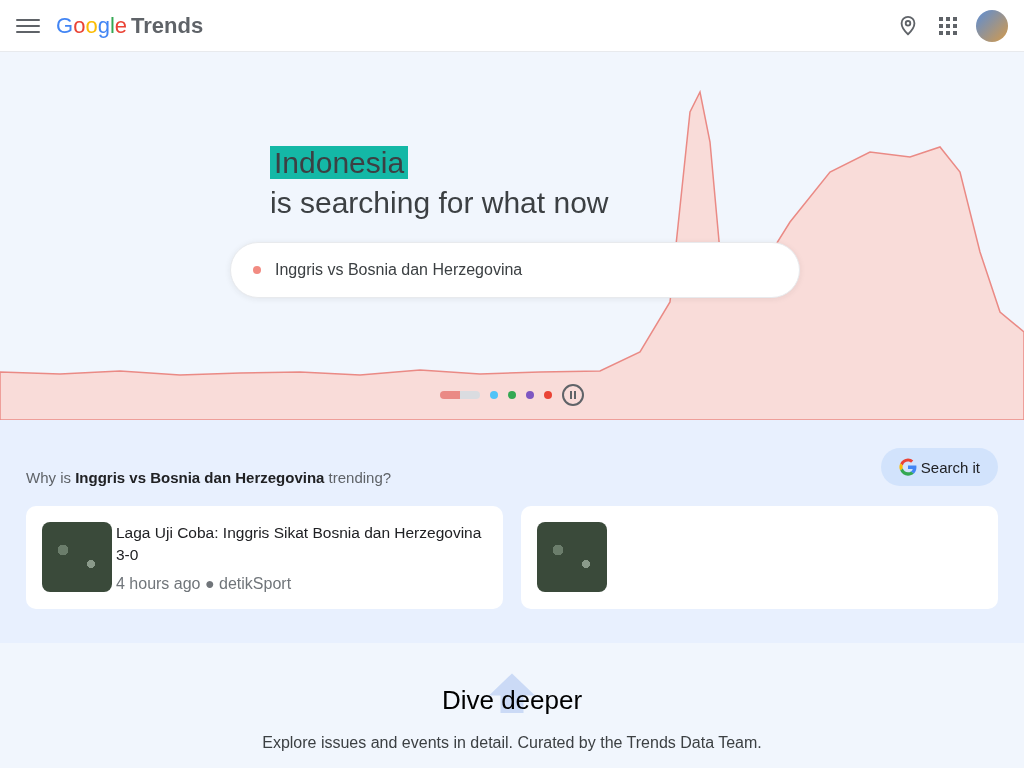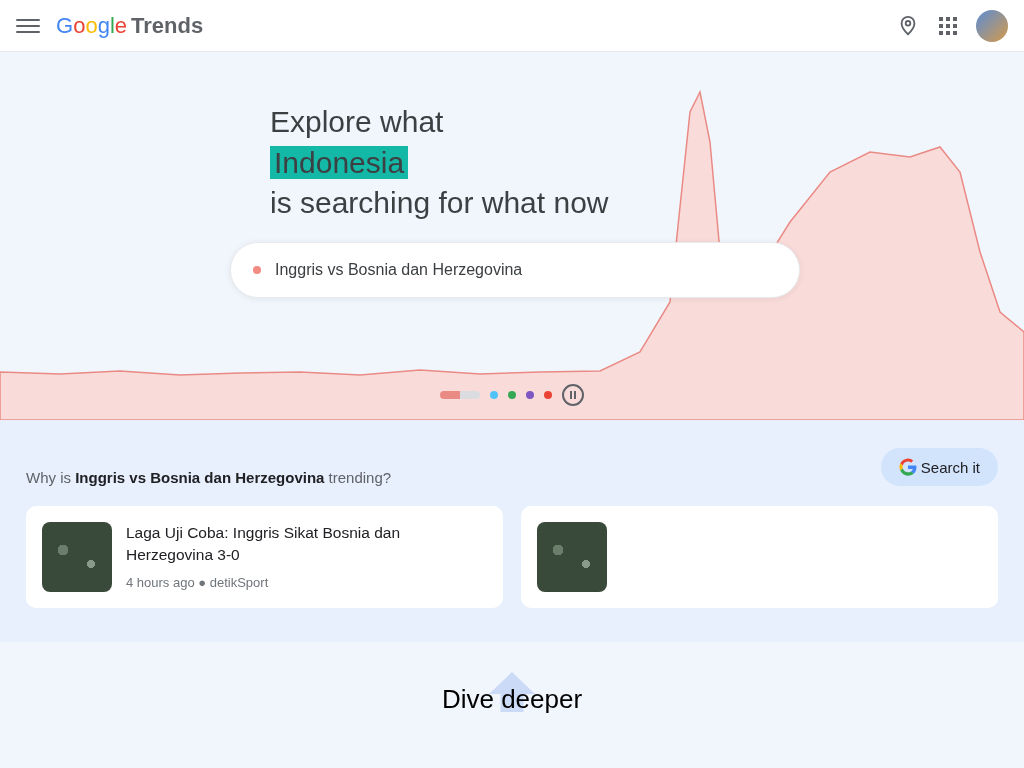--- a/index.html
+++ b/index.html
@@ -35,25 +35,25 @@
   .pause span{ width:2px; height:8px; background:#5f6368;}
 
   
   .trending { background:#e8f0fe; padding: 28px 26px 34px; }
   .trow { display:flex; align-items:flex-end; margin-bottom:20px;}
   .why { font-size:15px; color:#5f6368; }
   .why b { color:#202124; font-weight:600; }
   .search-it { margin-left:auto; background:#d2e3fc; border-radius:22px; height:38px; display:flex; align-items:center; padding:0 18px; gap:4px; cursor:pointer; font-size:15px; color:#202124;}
   .glogo { width:18px; height:18px; }
   .cards { display:flex; gap:18px; }
-  .card { flex:1; background:#fff; border-radius:10px; padding:16px; display:flex; gap:14px; }
+  .card { flex:1; background:#fff; border-radius:10px; padding:16px; display:flex; gap:4px; }
   .thumb { width:70px; height:70px; border-radius:8px; background:#3a4a3a; flex-shrink:0; background-image: radial-gradient(circle at 30% 40%, #6b7d6b 8%, transparent 8%), radial-gradient(circle at 70% 60%, #8a9a8a 6%, transparent 6%); }
   .card-body { display:flex; flex-direction:column; gap:10px; }
   .card-title { font-size:15.5px; color:#202124; line-height:1.4; }
-  .card-meta { font-size:13px; color:#70757a; }
+  .card-meta { font-size:16px; color:#70757a; }
 
   
   .deeper { background:#f1f6fd; padding:30px 0 50px; text-align:center; position:relative;}
   .arrow-up { width:46px; height:40px; background:#c7d7f5; clip-path: polygon(50% 0,100% 55%,75% 55%,75% 100%,25% 100%,25% 55%,0 55%); margin:0 auto -28px; opacity:0.9;}
   .deeper h2 { font-size:26px; font-weight:400; color:#000000; margin-bottom:18px; position:relative;}
   .deeper p { font-size:16px; color:#3c4043; }
 </style>
 </head>
 <body>
 
@@ -94,21 +94,21 @@
     </div>
     <div class="avatar"></div>
   </div>
 </div>
 
 <div class="hero">
   <svg class="trendline" viewBox="0 0 1024 368" preserveAspectRatio="none">
     <path d="M0,320 L60,322 L120,319 L180,323 L240,321 L300,320 L360,323 L420,318 L480,322 L540,320 L600,319 L640,300 L670,250 L690,60 L700,40 L710,90 L720,200 L730,215 L745,200 L765,210 L790,170 L830,120 L870,100 L910,105 L940,95 L960,120 L980,200 L1000,260 L1024,280 L1024,368 L0,368 Z" fill="#f9dcd9" stroke="#ea8a85" stroke-width="1.5"></path>
   </svg>
   <div class="hero-text">
-    <span>Explore what</span><br>
+    <br>
     <span class="hl">Indonesia</span><br>
     <span>is searching for what now</span>
   </div>
   <div class="searchbar">
     <div class="dot-red"></div>
     <input type="text" value="Inggris vs Bosnia dan Herzegovina" placeholder="Enter a search term or a topic" style="">
   </div>
   <div class="slide-ctrl">
     <div class="pill"></div>
     <div class="sdot" style="background:#4fc3f7"></div>
@@ -147,13 +147,14 @@
     </div>
     <div class="card">
       <div class="thumb"></div>
     </div>
   </div>
 </div>
 
 <div class="deeper">
   <div class="arrow-up"></div>
   <h2>Dive deeper</h2>
+  <p>Explore issues and events in detail. Curated by the Trends Data Team.</p>
 </div>
 
 </body></html>

